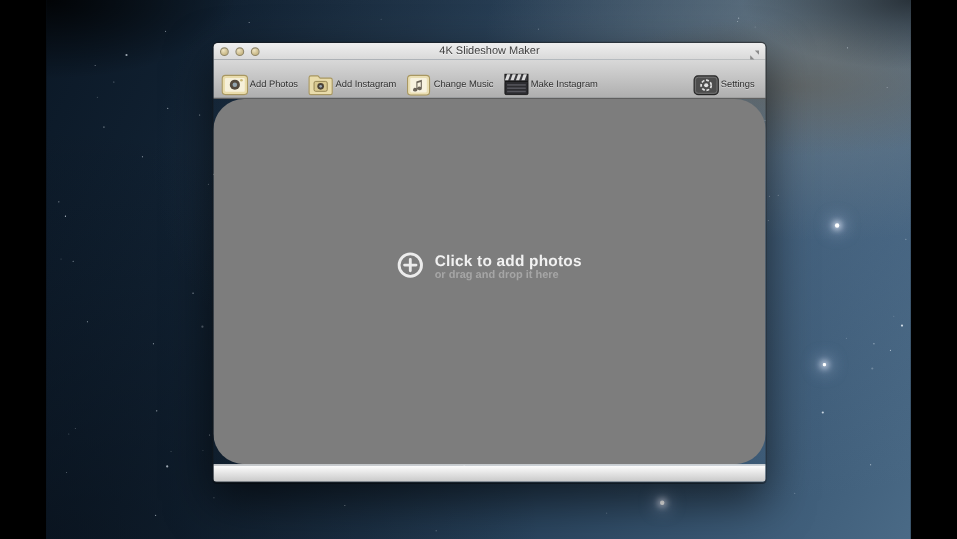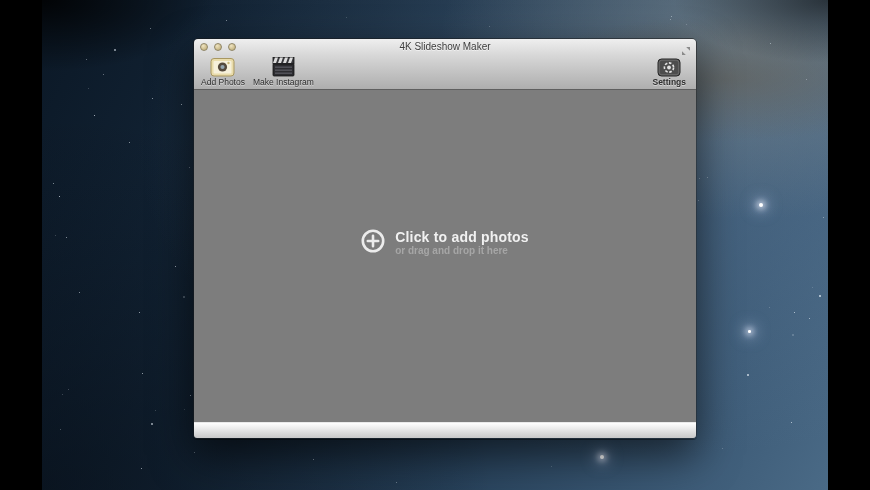--- a/index.html
+++ b/index.html
@@ -54,36 +54,36 @@
 
   
   .toolbar {
     height: 36px; flex: 0 0 36px;
     background: linear-gradient(#d9d9d9, #aeaeae);
     border-bottom: 1px solid #5f5f5f;
     display: flex; align-items: flex-end;
     padding: 2px 8px 2px 5px;
   }
   .tool-btn {
-    display: flex; flex-direction: column; align-items: center; justify-content: flex-end;
+    display: flex; flex-direction: row; align-items: center; justify-content: flex-end;
     gap: 1px; padding: 0 2px; cursor: default;
   }
   .tool-btn + .tool-btn { margin-left: 4px; }
   .tool-btn.group-gap { margin-left: 25px; }
-  .tool-btn.push-right { margin-left: auto; font-weight: bold; }
+  .tool-btn.push-right { margin-left: auto; }
   .tool-icon { height: 21px; display: flex; align-items: flex-end; }
   .tool-label {
     font-size: 8.5px; color: #2e2e2e; white-space: nowrap; line-height: 9px;
     text-shadow: 0 1px 0 rgba(255,255,255,0.45);
   }
 
   
   .content {
     flex: 1 1 auto; background: #7d7d7d;
-    display: flex; align-items: center; justify-content: center;
+    display: flex; align-items: center; justify-content: center; border-radius: 28px;
   }
   .dropzone { display: flex; align-items: center; gap: 10px; transform: translateY(-13px); cursor: pointer; }
   .drop-text { display: flex; flex-direction: column; }
   .drop-title { font-size: 14px; font-weight: bold; color: #f1f1f1; line-height: 15px; letter-spacing: 0.2px; }
   .drop-subtitle { font-size: 10px; font-weight: bold; color: #a6a6a6; line-height: 12px; }
 
   
   .bottombar {
     height: 16px; flex: 0 0 16px;
     background: linear-gradient(#fefefe, #c8c8c8);
@@ -256,21 +256,42 @@
             <rect x="1" y="2.5" width="23" height="17.5" rx="3" fill="#e9dcab" stroke="#a89761" stroke-width="1"></rect>
             <rect x="3.5" y="5" width="18" height="12.5" rx="1" fill="#f6f0da"></rect>
             <circle cx="12.5" cy="11" r="4.6" fill="#54493c"></circle>
             <circle cx="12.5" cy="11" r="2.1" fill="#93a4ae"></circle>
             <circle cx="18.5" cy="7" r="1.2" fill="#c9b878"></circle>
           </svg>
         </span>
         <span class="tool-label">Add Photos</span>
       </div>
 
-
+      <div class="tool-btn">
+        <span class="tool-icon">
+          <svg width="25" height="21" viewBox="0 0 25 21">
+            <path d="M2 4.5 Q2 3 3.5 3 L10 3 L12 5 L21.5 5 Q23 5 23 6.5 L23 18.5 Q23 20 21.5 20 L3.5 20 Q2 20 2 18.5 Z" fill="#e9dcab" stroke="#a89761" stroke-width="1"></path>
+            <rect x="6.5" y="8" width="12" height="9" rx="1.5" fill="#d9c990" stroke="#8d7c4a" stroke-width="0.8"></rect>
+            <circle cx="12.5" cy="12.5" r="3" fill="#4a4136"></circle>
+            <circle cx="12.5" cy="12.5" r="1.2" fill="#9aa8b2"></circle>
+          </svg>
+        </span>
+        <span class="tool-label">Add Instagram</span>
+      </div>
+
+      <div class="tool-btn">
+        <span class="tool-icon">
+          <svg width="25" height="21" viewBox="0 0 25 21">
+            <rect x="2.5" y="2.5" width="20" height="18" rx="3" fill="#eadfb4" stroke="#a89761" stroke-width="1"></rect>
+            <rect x="5" y="5" width="15" height="13" rx="1" fill="#f7f2df"></rect>
+            <path d="M15.5 6.5 L10.5 8 L10.5 14.2 A2 1.6 0 1 0 11.5 15.6 L11.5 9.5 L14.5 8.6 L14.5 13 A2 1.6 0 1 0 15.5 14.4 Z" fill="#6b6458"></path>
+          </svg>
+        </span>
+        <span class="tool-label">Change Music</span>
+      </div>
 
 
       <div class="tool-btn">
         <span class="tool-icon">
           <svg width="25" height="21" viewBox="0 0 25 21">
             <rect x="2" y="1.5" width="21" height="6.5" fill="#3a3a3e" stroke="#141414" stroke-width="0.8"></rect>
             <path d="M4 1.5 L7 1.5 L5 7 L2 7 Z" fill="#dcdcdc"></path>
             <path d="M9 1.5 L12 1.5 L10 7 L7 7 Z" fill="#dcdcdc"></path>
             <path d="M14 1.5 L17 1.5 L15 7 L12 7 Z" fill="#dcdcdc"></path>
             <path d="M19 1.5 L22 1.5 L20 7 L17 7 Z" fill="#dcdcdc"></path>

